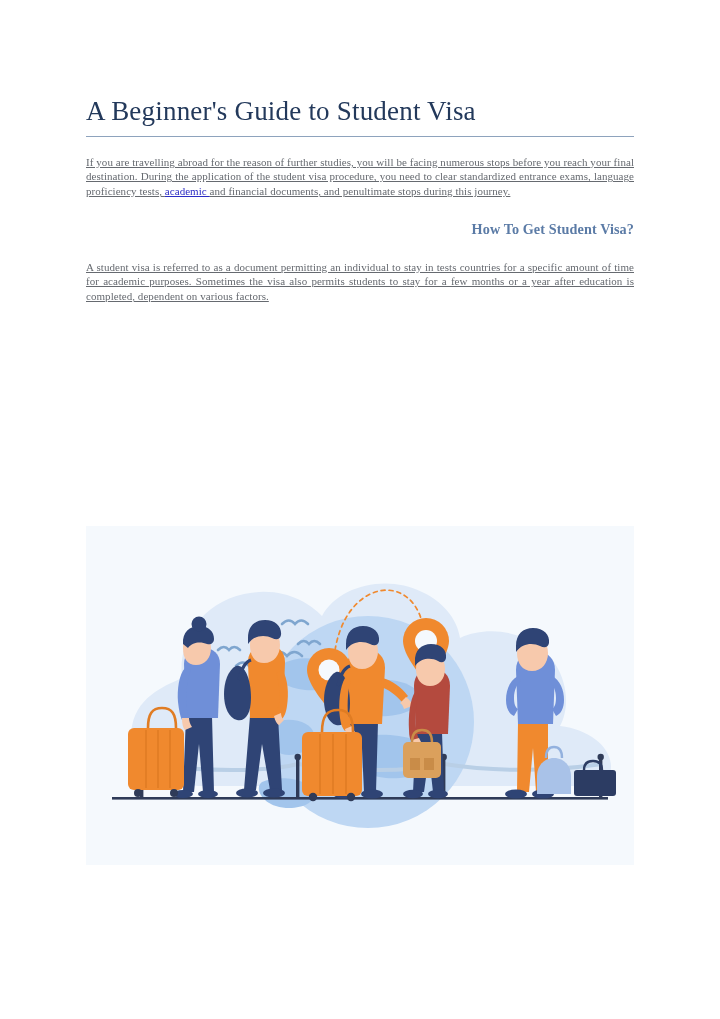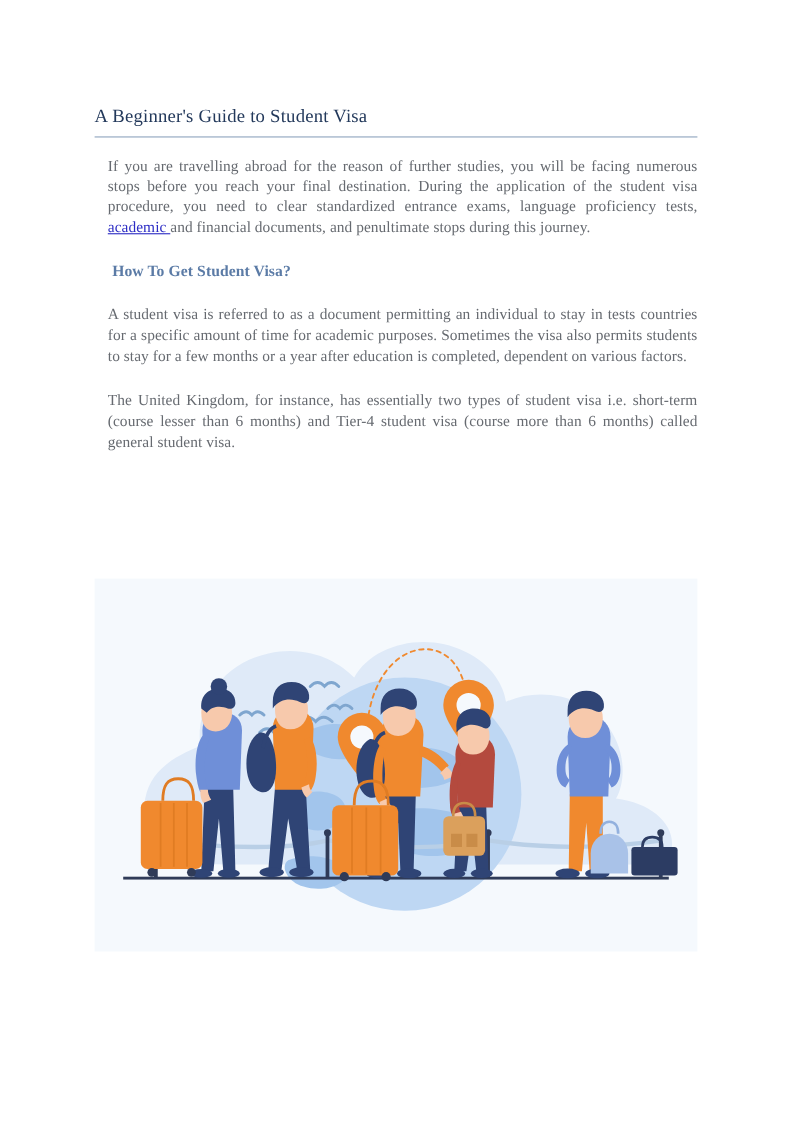--- a/index.html
+++ b/index.html
@@ -22,59 +22,61 @@
     background: #ffffff;
   }
   .content {
     position: absolute;
     left: 86px;
     top: 96px;
     width: 548px;
   }
   .doc-title {
     font-family: "Liberation Serif", "DejaVu Serif", serif;
-    font-size: 17px;
+    font-size: 27px;
     font-weight: 400;
     color: #23395b;
     letter-spacing: 0.2px;
     margin: 0;
     padding: 0 0 8px 0;
     line-height: 1.18;
   }
   .title-rule {
     width: 548px;
     height: 1px;
     background: #8ea3bd;
     margin: 0 0 18px 0;
   }
   p.body-text {
     font-family: "Liberation Serif", "DejaVu Serif", serif;
-    font-size: 14px;
+    font-size: 11px;
     line-height: 1.33;
     color: #666a70;
-    margin: 0 0 22px 12px;
+    margin: 0 0 22px 0;
     text-align: justify;
     text-justify: inter-word;
     letter-spacing: 0.05px;
+    text-decoration: underline;
   }
   p.body-text.last-narrow {
     margin-bottom: 20px;
   }
   .inline-link {
     color: #2b2bc4;
     text-decoration: underline;
     cursor: pointer;
   }
   h2.section-heading {
     font-family: "Liberation Serif", "DejaVu Serif", serif;
     font-size: 14.2px;
     font-weight: bold;
     color: #5b7ba6;
     margin: 0 0 22px 16px;
     letter-spacing: 0.1px;
+    text-align: right;
   }
 
   
   .illustration-wrap {
     position: absolute;
     left: 86px;
     top: 526px;
     width: 548px;
     height: 339px;
   }
@@ -101,21 +103,20 @@
     <h1 class="doc-title">A Beginner's Guide to Student Visa</h1>
     <div class="title-rule"></div>
 
     <p class="body-text"><span>If you are travelling abroad for the reason of further studies, you will be facing numerous stops before you reach your final destination. During the application of the student visa procedure, you need to clear standardized entrance exams, language proficiency tests, </span><a class="inline-link" href="#">academic </a><span>and financial documents, and penultimate stops during this journey.</span></p>
 
     <h2 class="section-heading">How To Get Student Visa?</h2>
 
     <p class="body-text">A student visa is referred to as a document permitting an individual to stay in tests countries for a specific amount of time for academic purposes. Sometimes the visa also permits students to stay for a few months or a year after education is completed, dependent on various factors.</p>
 
 
-    <p class="body-text last-narrow">The United Kingdom, for instance, has essentially two types of student visa i.e. short-term (course lesser than 6 months) and Tier-4 student visa (course more than 6 months) called general student visa.</p>
 
   </div>
 
   <div class="illustration-wrap">
     <div class="illustration">
       <svg class="illus-svg" viewBox="0 0 548 339" xmlns="http://www.w3.org/2000/svg">
 
         <g>
           <path d="M118 260 C 70 260, 40 232, 46 200 C 52 168, 84 158, 96 152
                    C 92 118, 112 78, 158 68 C 196 60, 222 76, 236 90

